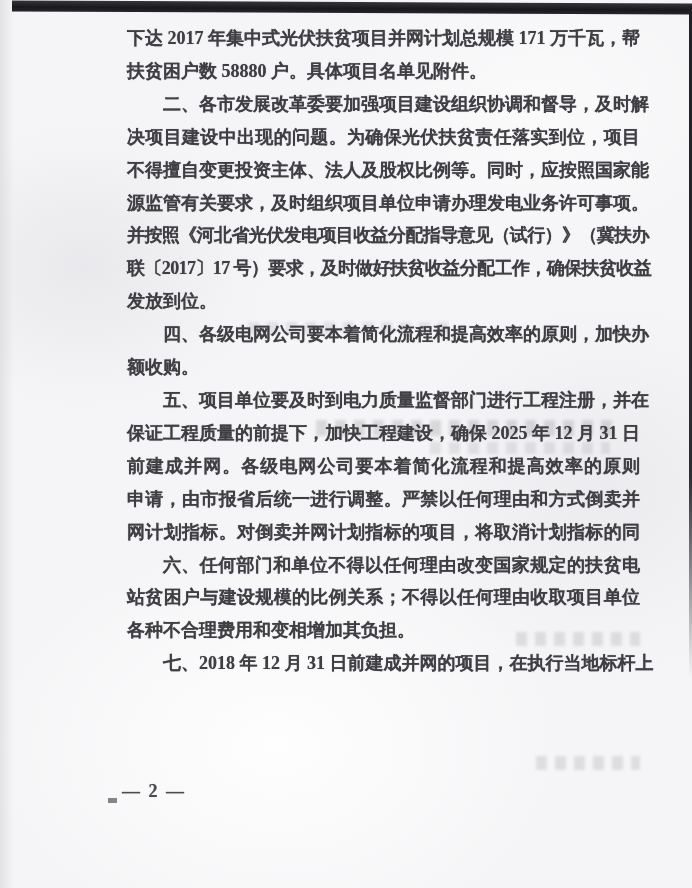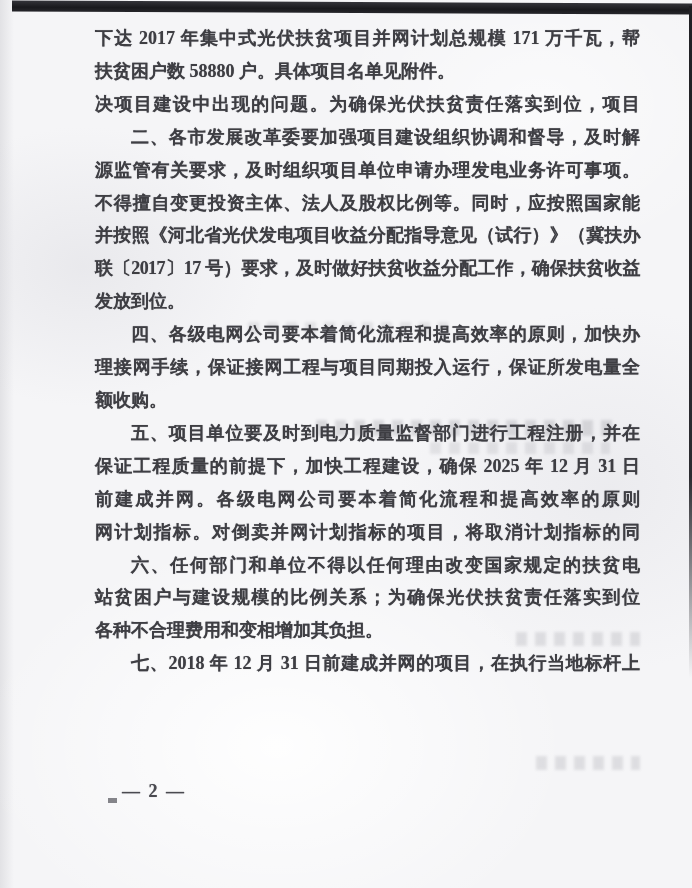--- a/index.html
+++ b/index.html
@@ -46,21 +46,21 @@
   .a5{left:536px;top:756px;width:104px;opacity:.15;}
   
   .textblock{
     position:absolute;left:95px;top:22px;width:545px;
     font-size:18px;line-height:32.9px;font-weight:600;
     color:#3e3e43;
     text-shadow:0 0 .7px rgba(70,70,78,.75);
   }
   .line{
     text-align:justify;text-align-last:justify;
-    white-space:nowrap;overflow:visible;
+    white-space:nowrap;overflow:visible;margin-left:32px;
   }
   .line.short{text-align-last:left;white-space:normal;}
   .line.indent{padding-left:36px;}
   .line.tight{letter-spacing:-0.6px;font-family:Liberation Serif, serif;}
   .pagenum{
     position:absolute;left:122px;top:781px;
     font-size:18px;font-weight:600;letter-spacing:2px;color:#4a4a50;
     text-shadow:0 0 .7px rgba(70,70,78,.7);
   }
 </style>
@@ -75,35 +75,35 @@
   <div class="artifact a1"></div>
   <div class="artifact a2"></div>
   <div class="artifact a3"></div>
   <div class="artifact a4"></div>
   <div class="artifact a5"></div>
   <div class="scan-dash"></div>
 
   <div class="textblock">
     <div class="line">下达 2017 年集中式光伏扶贫项目并网计划总规模 171 万千瓦，帮</div>
     <div class="line short">扶贫困户数 58880 户。具体项目名单见附件。</div>
+    <div class="line indent">二、各市发展改革委要加强项目建设组织协调和督导，及时解</div>
     <div class="line">决项目建设中出现的问题。为确保光伏扶贫责任落实到位，项目</div>
-    <div class="line indent">二、各市发展改革委要加强项目建设组织协调和督导，及时解</div>
+    <div class="line">不得擅自变更投资主体、法人及股权比例等。同时，应按照国家能</div>
     <div class="line">源监管有关要求，及时组织项目单位申请办理发电业务许可事项。</div>
-    <div class="line">不得擅自变更投资主体、法人及股权比例等。同时，应按照国家能</div>
     <div class="line tight">并按照《河北省光伏发电项目收益分配指导意见（试行）》（冀扶办</div>
     <div class="line tight">联〔2017〕17 号）要求，及时做好扶贫收益分配工作，确保扶贫收益</div>
     <div class="line short">发放到位。</div>
     <div class="line indent">四、各级电网公司要本着简化流程和提高效率的原则，加快办</div>
-    <div class="line">理接网手续，保证接网工程与项目同期投入运行，保证所发电量全</div>
     <div class="line short">额收购。</div>
     <div class="line indent">五、项目单位要及时到电力质量监督部门进行工程注册，并在</div>
     <div class="line">保证工程质量的前提下，加快工程建设，确保 2025 年 12 月 31 日</div>
     <div class="line">前建成并网。各级电网公司要本着简化流程和提高效率的原则</div>
+    <div class="line">申请，由市报省后统一进行调整。严禁以任何理由和方式倒卖并</div>
     <div class="line">网计划指标。对倒卖并网计划指标的项目，将取消计划指标的同</div>
     <div class="line indent">六、任何部门和单位不得以任何理由改变国家规定的扶贫电</div>
-    <div class="line">站贫困户与建设规模的比例关系；为确保光伏扶贫责任落实到位</div>
+    <div class="line">站贫困户与建设规模的比例关系；不得以任何理由收取项目单位</div>
     <div class="line short">各种不合理费用和变相增加其负担。</div>
     <div class="line indent">七、2018 年 12 月 31 日前建成并网的项目，在执行当地标杆上</div>
   </div>
 
   <div class="pagenum">— 2 —</div>
 
 </div>
 
 </body></html>

